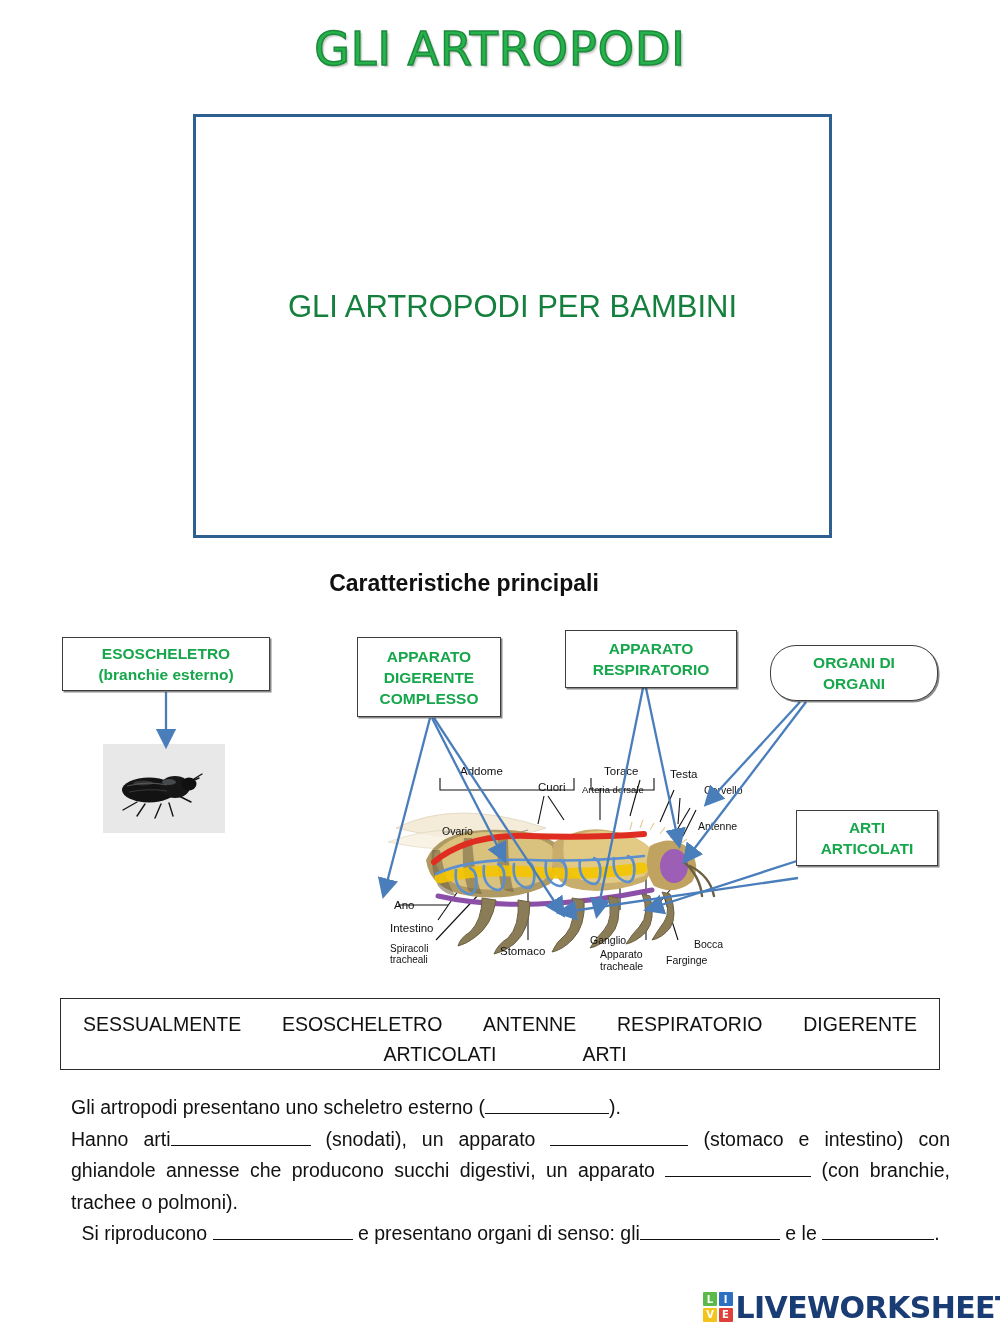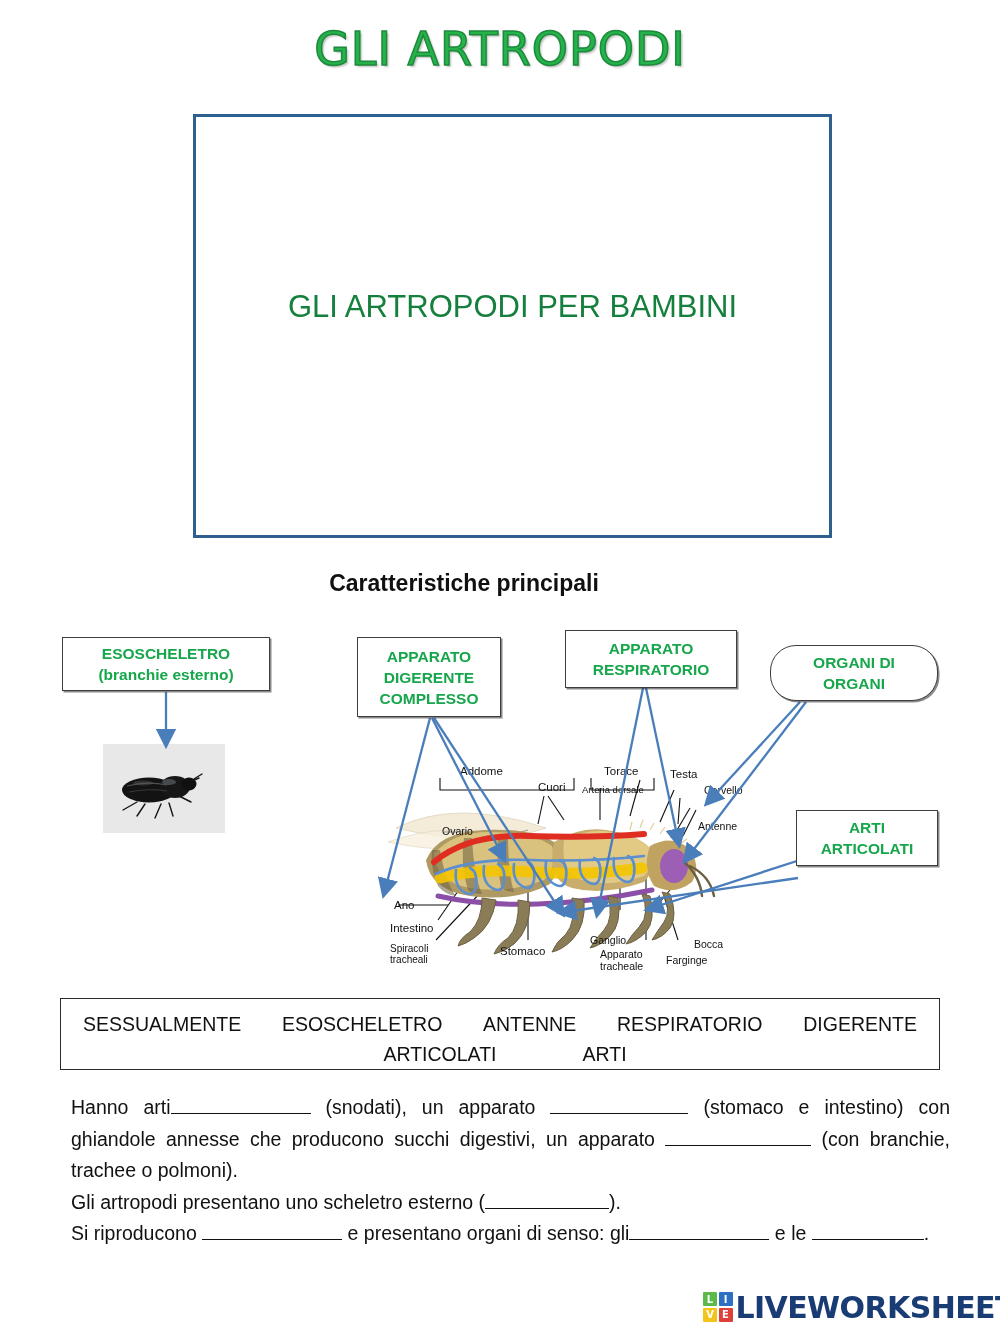--- a/index.html
+++ b/index.html
@@ -154,21 +154,21 @@
     width: 879px;
     font-size: 19.5px;
     line-height: 31.5px;
     color: #111111;
   }
   #fill-paragraph p {
     margin: 0;
     text-align: justify;
     text-justify: inter-word;
   }
-  #fill-paragraph p.last-line { text-align: left; }
+  #fill-paragraph p.last-line { text-align: center; }
   .blank {
     display: inline-block;
     border-bottom: 1.6px solid #111111;
     vertical-align: baseline;
   }
   .blank.b1 { width: 124px; }
   .blank.b2 { width: 140px; }
   .blank.b3 { width: 138px; }
   .blank.b4 { width: 146px; }
   .blank.b5 { width: 140px; }
@@ -429,24 +429,24 @@
     <span>DIGERENTE</span>
   </div>
   <div class="wb-row wb-row-2">
     <span>ARTICOLATI</span>
     <span>ARTI</span>
   </div>
 </div>
 
 <div id="fill-paragraph">
   <p>
-    <span>Hanno arti</span><span class="blank b2"></span><span> (snodati), un apparato </span><span class="blank b3"></span><span> (stomaco e intestino)  con ghiandole annesse che producono succhi digestivi, un apparato </span><span class="blank b4"></span><span> (con branchie, trachee o polmoni).</span>
+    <span>Gli artropodi presentano uno scheletro esterno (</span><span class="blank b1"></span><span>).</span>
   </p>
   <p>
-    <span>Gli artropodi presentano uno scheletro esterno (</span><span class="blank b1"></span><span>).</span>
+    <span>Hanno arti</span><span class="blank b2"></span><span> (snodati), un apparato </span><span class="blank b3"></span><span> (stomaco e intestino)  con ghiandole annesse che producono succhi digestivi, un apparato </span><span class="blank b4"></span><span> (con branchie, trachee o polmoni).</span>
   </p>
   <p class="last-line">
     <span>Si riproducono </span><span class="blank b5"></span><span> e presentano organi di senso: gli</span><span class="blank b6"></span><span> e le </span><span class="blank b7"></span><span>.</span>
   </p>
 </div>
 
 <div id="lw-logo">
   <div id="lw-tiles">
     <span class="tile-l">L</span>
     <span class="tile-i">I</span>

